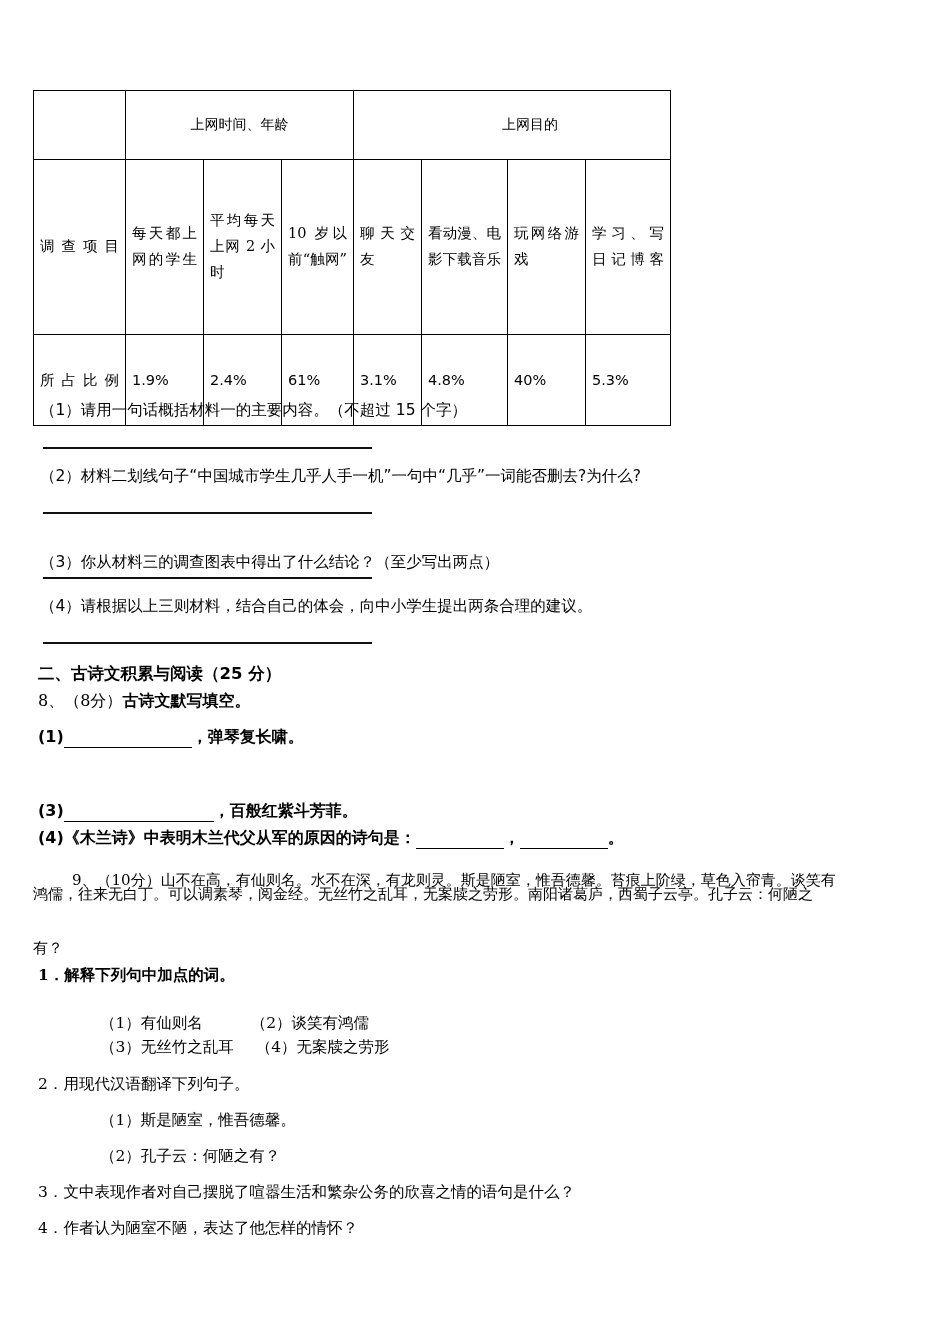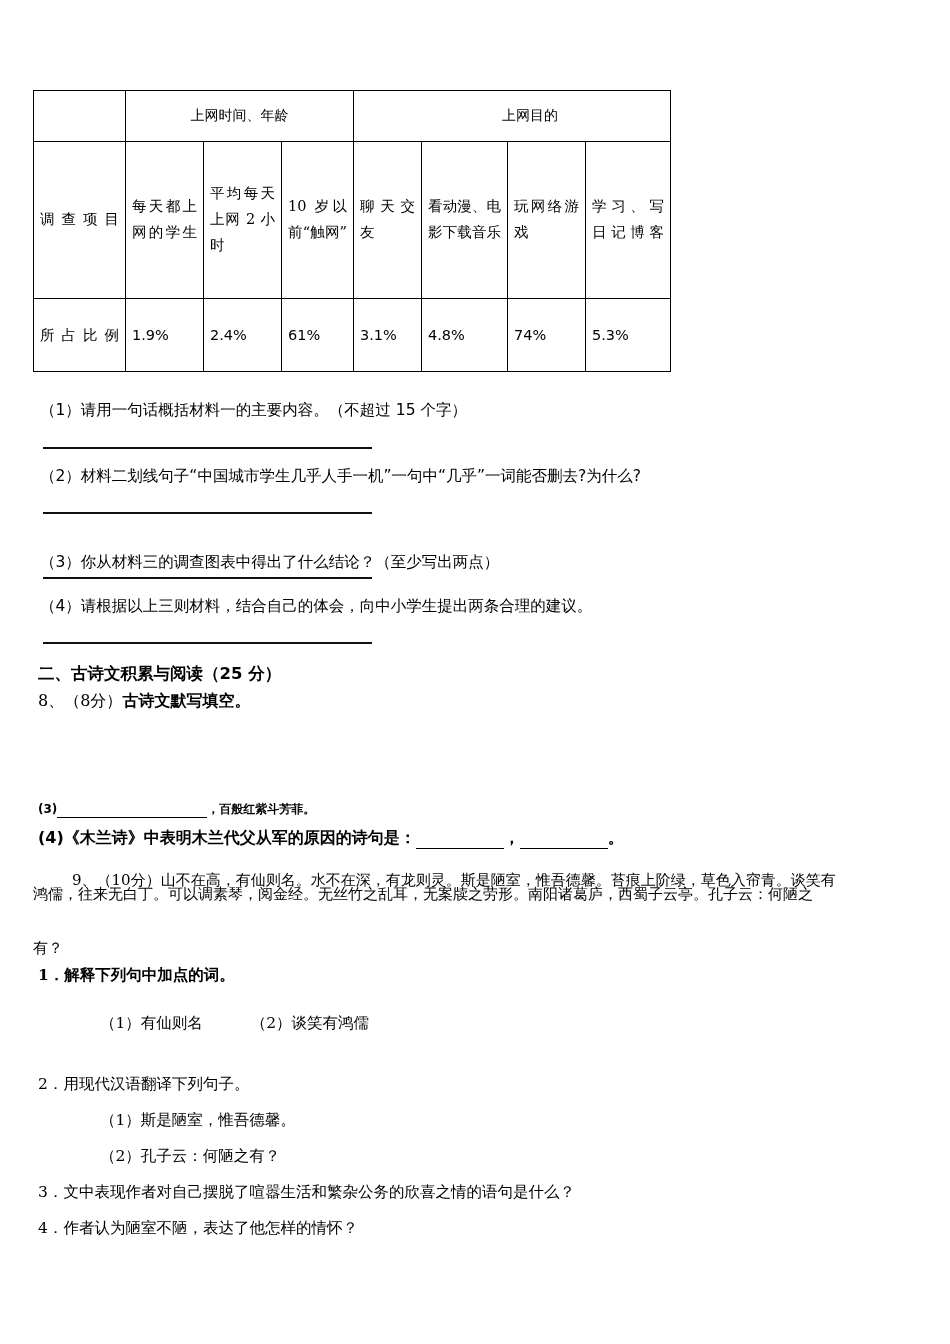--- a/index.html
+++ b/index.html
@@ -34,21 +34,21 @@
     border-collapse: collapse;
     width: 637px;
     table-layout: fixed;
     font-family: "DejaVu Serif", "Liberation Serif", serif;
   }
   table.survey td {
     border: 1px solid #000000;
     font-size: 14px;
     line-height: 1.55;
     vertical-align: middle;
-    padding: 3px 6px;
+    padding: 12px 6px;
   }
   td.group-head {
     text-align: center;
     height: 44px;
     font-size: 15px;
   }
   td.group-head.left-align {
     text-align: center;
     padding-left: 42px;
   }
@@ -168,21 +168,21 @@
           <td>玩网络游戏</td>
           <td>学习、写日记博客</td>
         </tr>
         <tr class="data-row">
           <td class="rowlabel">所占比例</td>
           <td>1.9%</td>
           <td>2.4%</td>
           <td>61%</td>
           <td>3.1%</td>
           <td>4.8%</td>
-          <td>74%</td>
+          <td>40%</td>
           <td>5.3%</td>
         </tr>
       </tbody>
     </table>
   </div>
 
   <div class="txt q-line" style="left:40px; top:400px;">（1）请用一句话概括材料一的主要内容。（不超过 15 个字）</div>
   <div class="answer-rule" style="left:43px; top:447px; width:329px;"></div>
 
   <div class="txt q-line" style="left:40px; top:466px;">（2）材料二划线句子“中国城市学生几乎人手一机”一句中“几乎”一词能否删去?为什么?</div>
@@ -193,23 +193,26 @@
 
   <div class="txt q-line" style="left:40px; top:596px;">（4）请根据以上三则材料，结合自己的体会，向中小学生提出两条合理的建议。</div>
   <div class="answer-rule" style="left:43px; top:642px; width:329px;"></div>
 
   <div class="txt bold" style="left:38px; top:663px; font-size:16.5px;">二、古诗文积累与阅读（25 分）</div>
 
   <div class="txt" style="left:38px; top:691px; font-size:16px;">
     <span class="serif">8、</span><span class="serif">（8分）</span><span class="bold">古诗文默写填空。</span>
   </div>
 
-
-
-  <div class="txt bold" style="left:38px; top:801px; font-size:12px;">
+  <div class="txt bold" style="left:38px; top:727px; font-size:16px;">
+    <span>(1)</span><span class="blank-ul" style="width:128px;"></span><span>，弹琴复长啸。</span>
+  </div>
+
+
+  <div class="txt bold" style="left:38px; top:801px; font-size:16px;">
     <span>(3)</span><span class="blank-ul" style="width:150px;"></span><span>，百般红紫斗芳菲。</span>
   </div>
 
   <div class="txt bold" style="left:38px; top:828px; font-size:16px;">
     <span>(4)《木兰诗》中表明木兰代父从军的原因的诗句是：</span><span class="blank-ul" style="width:88px;"></span><span>，</span><span class="blank-ul" style="width:88px;"></span><span>。</span>
   </div>
 
   <div class="passage" style="left:72px; top:863px; white-space:nowrap;">
     <span>9、</span><span>（10分）</span><span>山不在高，有仙则名。水不在深，有龙则灵。斯是陋室，惟吾德馨。苔痕上阶绿，草色入帘青。谈笑有</span>
   </div>
@@ -217,20 +220,25 @@
   <div class="passage" style="left:33px; top:931px; white-space:nowrap;">有？</div>
 
   <div class="sub-item" style="left:38px; top:965px;font-weight:bold;">
     <span>1．</span><span>解释下列句中加点的词。</span>
   </div>
   <div class="sub-item" style="left:100px; top:1001px;margin-top:12px;">
     <span>（1）有仙则名</span>
     <span style="display:inline-block;width:38px;"></span>
     <span>（2）谈笑有鸿儒</span>
   </div>
+  <div class="sub-item" style="left:100px; top:1037px;">
+    <span>（3）无丝竹之乱耳</span>
+    <span style="display:inline-block;width:12px;"></span>
+    <span>（4）无案牍之劳形</span>
+  </div>
 
   <div class="sub-item" style="left:38px; top:1074px;">
     <span>2．</span><span>用现代汉语翻译下列句子。</span>
   </div>
   <div class="sub-item" style="left:100px; top:1110px;">（1）斯是陋室，惟吾德馨。</div>
   <div class="sub-item" style="left:100px; top:1146px;">（2）孔子云：何陋之有？</div>
 
   <div class="sub-item" style="left:38px; top:1182px;">
     <span>3．</span><span>文中表现作者对自己摆脱了喧嚣生活和繁杂公务的欣喜之情的语句是什么？</span>
   </div>

